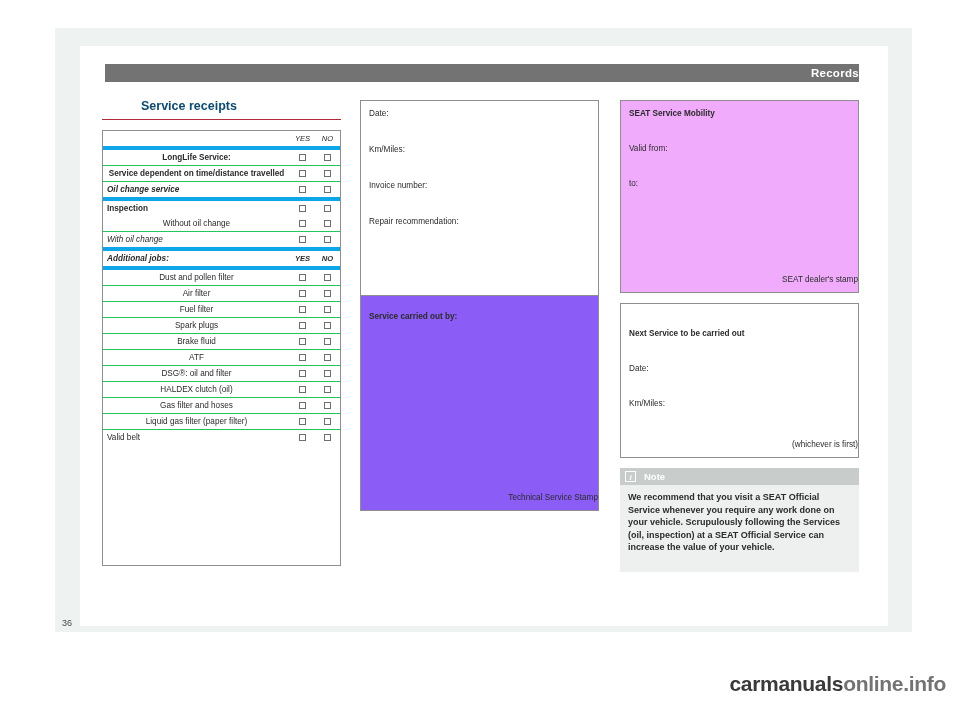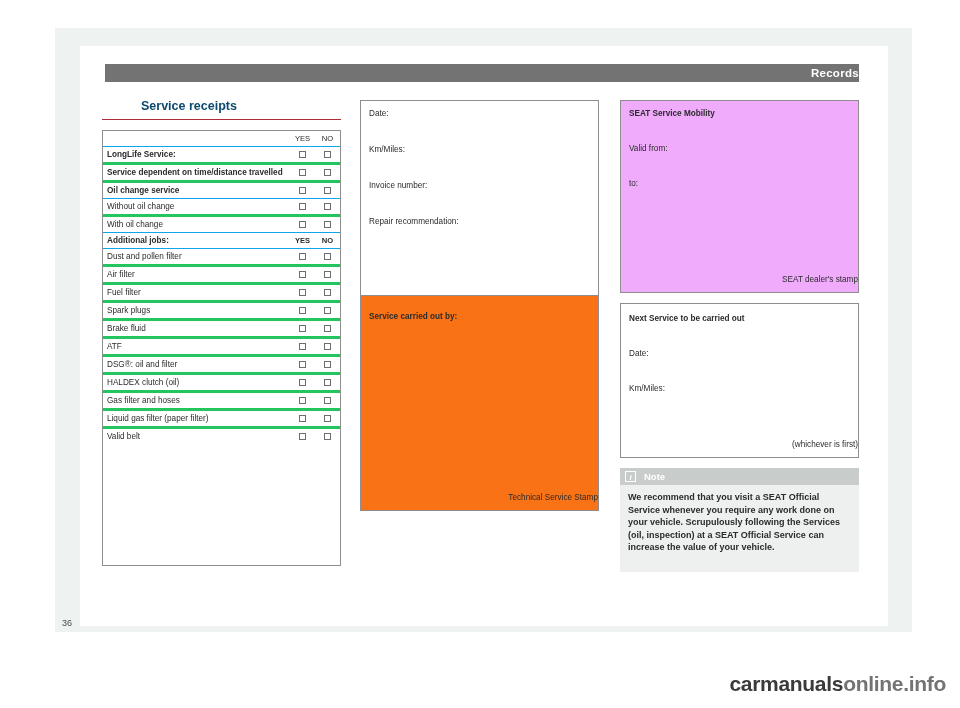--- a/index.html
+++ b/index.html
@@ -70,24 +70,26 @@
     width: 100%;
     border-collapse: collapse;
     font-size: 8.2px;
     color: #2b2b2b;
   }
   table.checklist td {
     padding: 3px 4px;
     vertical-align: middle;
   }
   table.checklist tr.rule > td {
-    border-bottom: 1px solid #0ea5e9;
+    border-bottom: 4px solid #0ea5e9;
+    font-style: italic;
   }
   table.checklist tr.thinrule > td {
-    border-bottom: 3px solid #22c55e;
+    border-bottom: 1px solid #22c55e;
+    text-align: center;
   }
   td.label { text-align: left; }
   td.label.bold { font-weight: bold; }
   td.col {
     width: 25px;
     text-align: center;
   }
   .hdr {
     font-size: 7.6px;
     font-weight: normal;
@@ -114,21 +116,21 @@
     font-size: 8.2px;
     color: #2b2b2b;
   }
   .mid-top .line { margin: 0 0 27px 0; }
   .mid-bottom {
     position: absolute;
     left: 360px; top: 296px;
     width: 239px; height: 215px;
     border: 1px solid #8e8e8e;
     border-top: none;
-    background: #f97316;
+    background: #8b5cf6;
     padding: 8px;
     font-size: 8.2px;
     color: #2b2b2b;
     position: absolute;
   }
   .mid-bottom .bold { font-weight: bold; }
   .stamp-center {
     position: absolute;
     left: 0; right: 0; bottom: 8px;
     text-align: right;
@@ -153,21 +155,21 @@
     position: absolute;
     left: 620px; top: 303px;
     width: 239px; height: 155px;
     border: 1px solid #8e8e8e;
     background: #ffffff;
     padding: 8px;
     font-size: 8.2px;
     color: #2b2b2b;
   }
   .right-mid .bold { font-weight: bold; }
-  .right-mid .line { margin: 2px 0 26px 0; }
+  .right-mid .line { margin: 17px 0 26px 0; }
   .note-head {
     position: absolute;
     left: 620px; top: 468px;
     width: 239px; height: 17px;
     background: #c8ccca;
     color: #ffffff;
     font-size: 9.5px;
     font-weight: bold;
     line-height: 17px;
     padding-left: 24px;
@@ -250,20 +252,25 @@
           <td class="col"><span class="cb"></span></td>
           <td class="col"><span class="cb"></span></td>
         </tr>
 
         <tr class="rule">
           <td class="label bold">Oil change service</td>
           <td class="col"><span class="cb"></span></td>
           <td class="col"><span class="cb"></span></td>
         </tr>
 
+        <tr>
+          <td class="label bold">Inspection</td>
+          <td class="col"><span class="cb"></span></td>
+          <td class="col"><span class="cb"></span></td>
+        </tr>
 
         <tr class="thinrule">
           <td class="label">Without oil change</td>
           <td class="col"><span class="cb"></span></td>
           <td class="col"><span class="cb"></span></td>
         </tr>
 
         <tr class="rule">
           <td class="label">With oil change</td>
           <td class="col"><span class="cb"></span></td>

